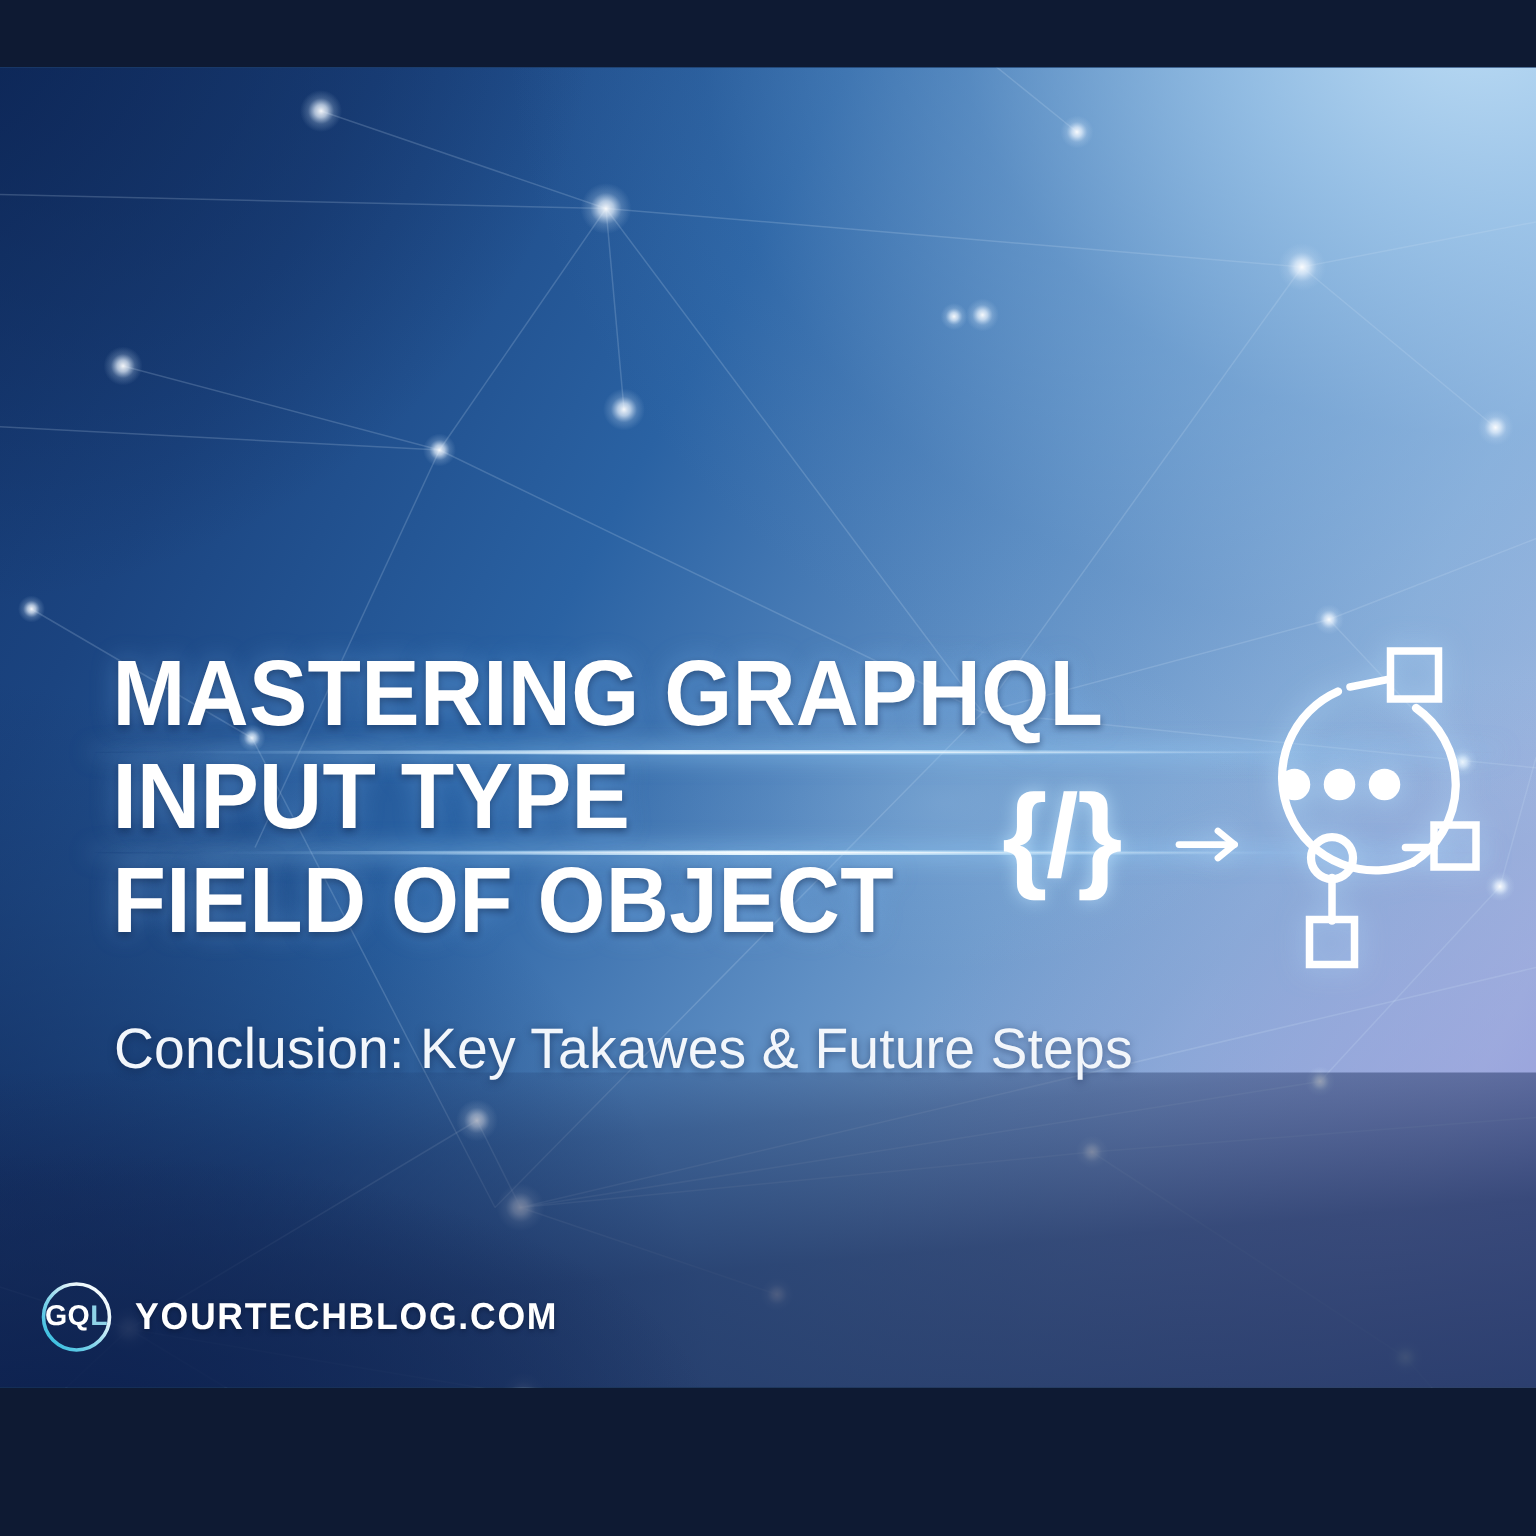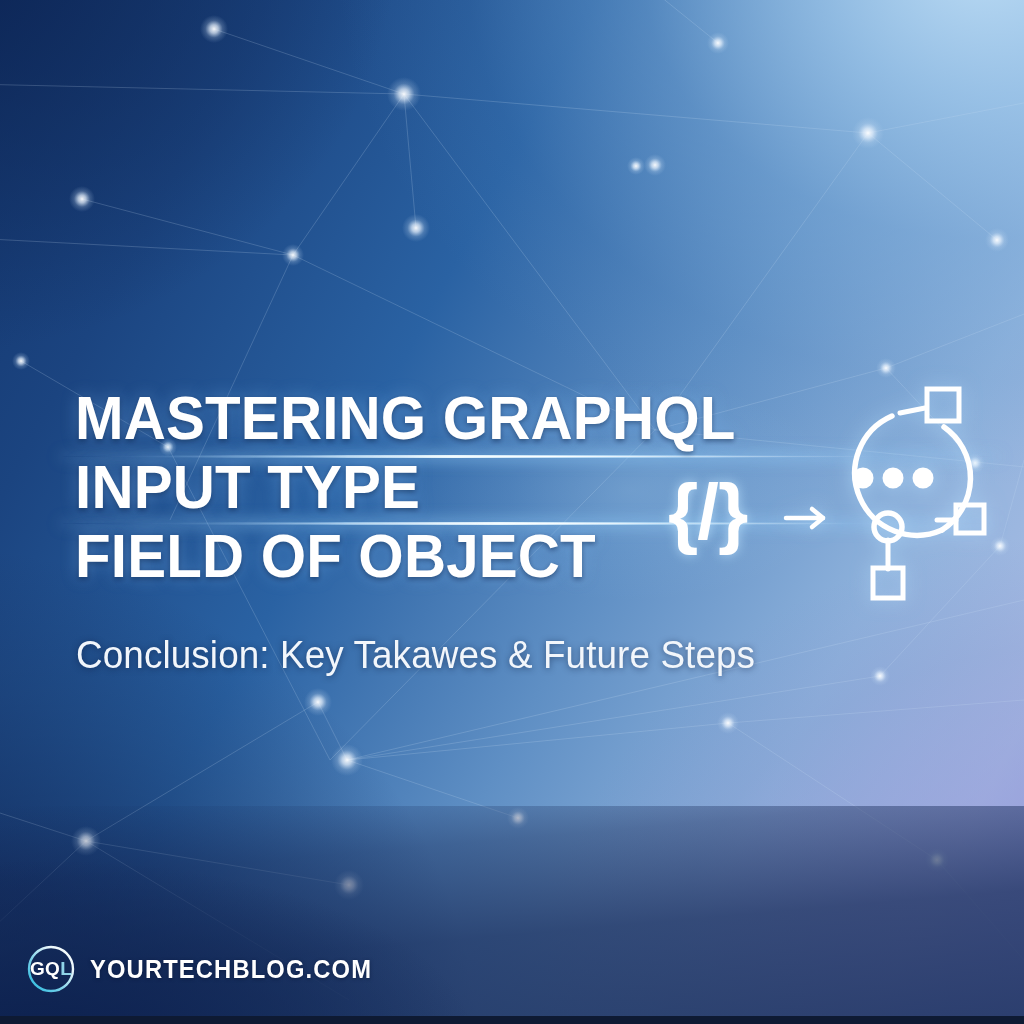--- a/index.html
+++ b/index.html
@@ -4,24 +4,25 @@
 <title>Mastering GraphQL Input Type Field of Object</title>
 <style>
   html, body {
     margin: 0;
     padding: 0;
     background: #0e1a33;
   }
   .canvas {
     position: relative;
     width: 1024px;
-    height: 1016px;
+    height: 880px;
     overflow: hidden;
     font-family: "Liberation Sans", sans-serif;
     background: #2a5f9e;
+    margin-top: 45px;
   }
 
   
   .bg-base {
     position: absolute;
     inset: 0;
     background:
       linear-gradient(118deg,
         #13356d 0%,
         #1b4480 17%,

